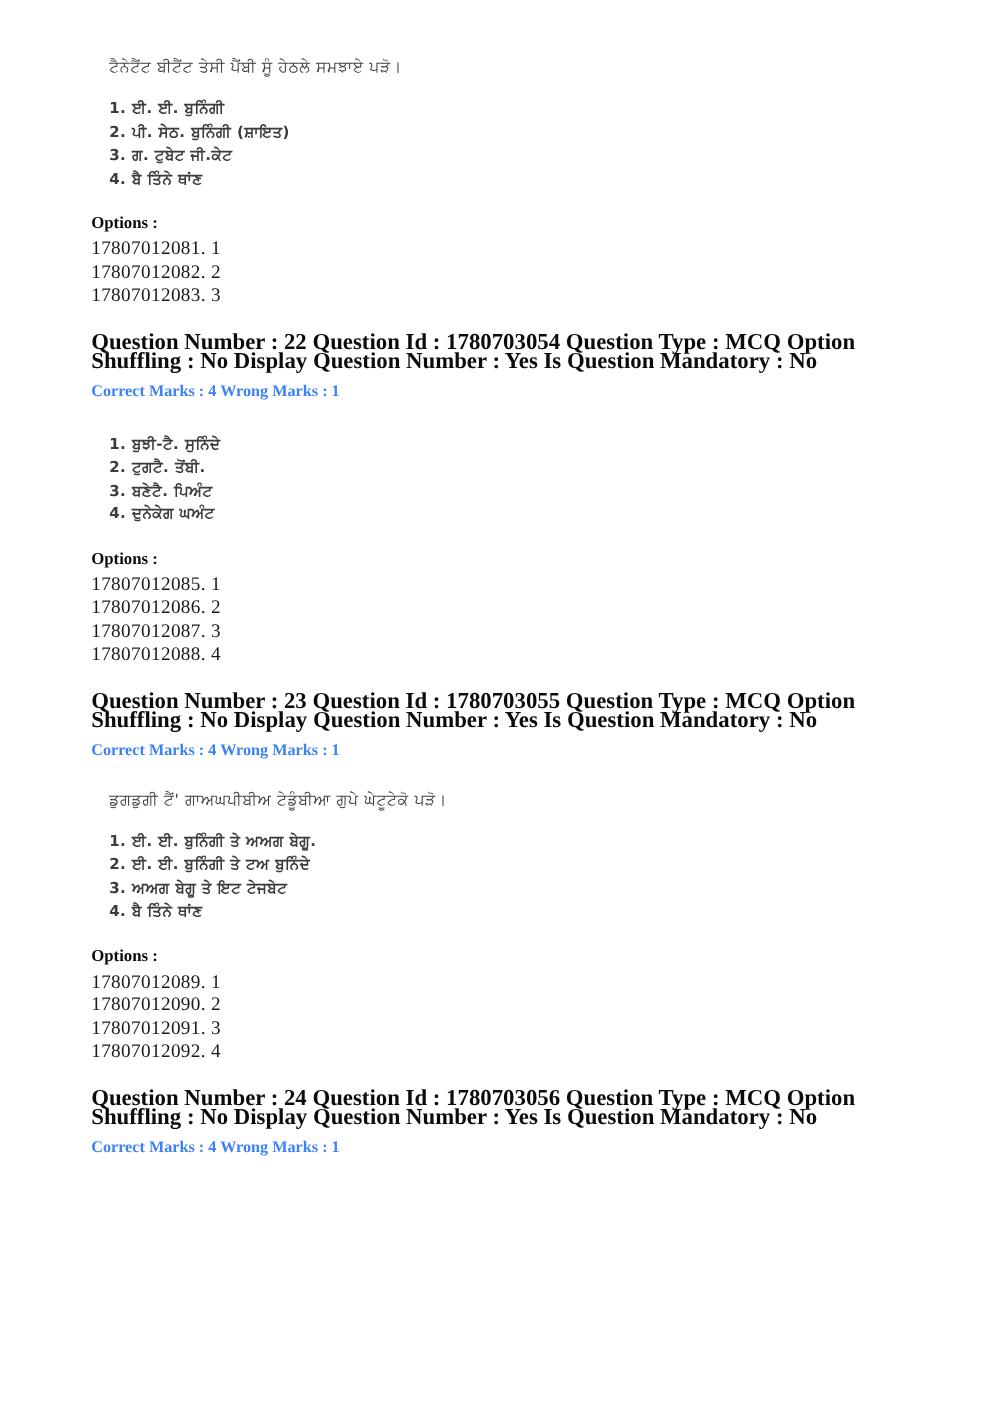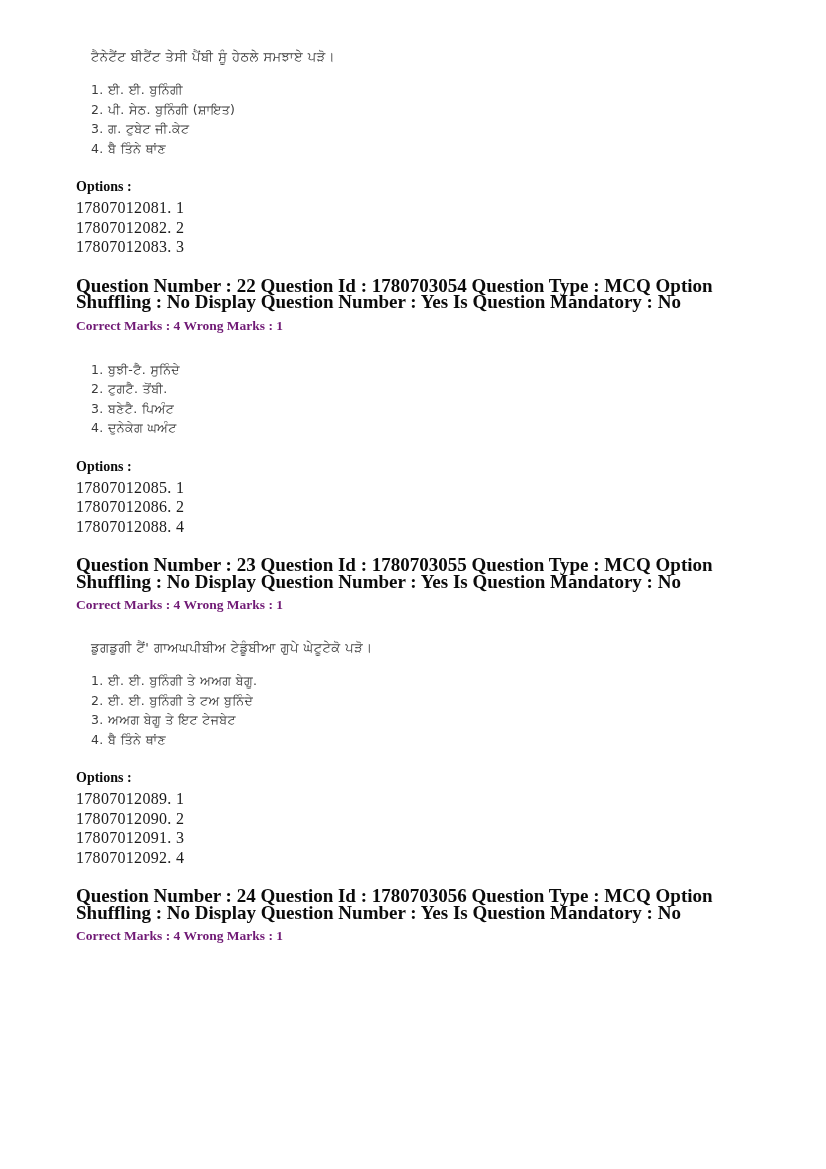--- a/index.html
+++ b/index.html
@@ -25,20 +25,21 @@
   .q-stem {
     font-family: "DejaVu Sans", sans-serif;
     font-size: 13px;
     line-height: 17px;
     color: #3c3c3c;
     margin: 0 0 15px 15px;
     letter-spacing: 0.5px;
   }
   .choices {
     margin: 0 0 20px 15px;
+    font-weight: bold;
   }
   .choice {
     font-family: "DejaVu Sans", sans-serif;
     font-size: 12.5px;
     line-height: 19.5px;
     color: #3c3c3c;
     letter-spacing: 0.4px;
   }
   
   .options-heading {
@@ -65,21 +66,21 @@
     font-weight: bold;
     line-height: 16.5px;
     color: #0b0b0b;
     margin: 0;
     max-width: 706px;
   }
   .meta-marks {
     font-size: 13.5px;
     font-weight: bold;
     line-height: 17px;
-    color: #701a75;
+    color: #3b82f6;
     margin: 6px 0 0 0;
   }
   .question-block { margin: 0; }
 </style>
 </head>
 <body>
 
 <div class="page">
 
   <div class="question-block">
@@ -106,20 +107,21 @@
     <div class="choices">
       <div class="choice">1. ਬੁਝੀ-ਟੈ. ਸੁਨਿੰਦੇ</div>
       <div class="choice">2. ਟੁਗਟੈ. ਤੋਂਬੀ.</div>
       <div class="choice">3. ਬਣੇਟੈ. ਪਿਅੰਟ</div>
       <div class="choice">4. ਦੁਨੇਕੇਗ ਘਅੰਟ</div>
     </div>
     <p class="options-heading">Options :</p>
     <div class="id-list">
       <div class="option-id">17807012085. 1</div>
       <div class="option-id">17807012086. 2</div>
+      <div class="option-id">17807012087. 3</div>
       <div class="option-id">17807012088. 4</div>
     </div>
     <div class="meta-block">
       <p class="meta-header">Question Number : 23 Question Id : 1780703055 Question Type : MCQ Option Shuffling : No Display Question Number : Yes Is Question Mandatory : No</p>
       <p class="meta-marks">Correct Marks : 4 Wrong Marks : 1</p>
     </div>
   </div>
 
   <div class="question-block">
     <p class="q-stem">ਡੁਗਡੁਗੀ ਟੈਂ' ਗਾਅਘਪੀਬੀਅ ਟੇਡੂੰਬੀਆ ਗੁਪੇ ਘੇਟੂਟੇਕੋ ਪੜੋ।</p>

